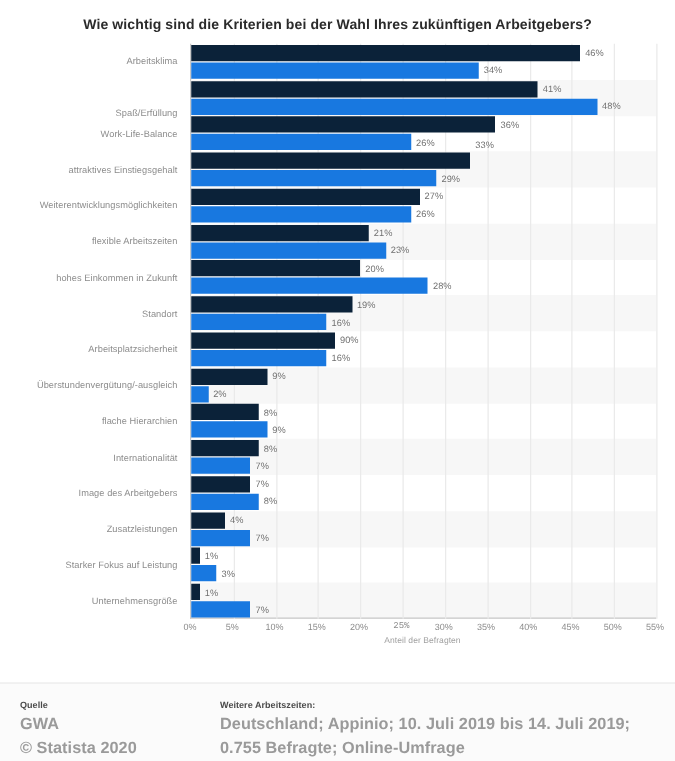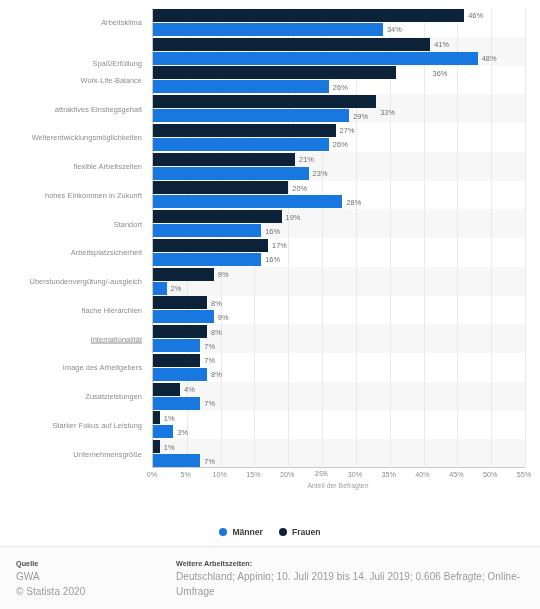--- a/index.html
+++ b/index.html
@@ -204,48 +204,50 @@
     flex: 1;
   }
   .footer-head {
     font-size: 7.2px;
     font-weight: bold;
     color: #4a4a4a;
     margin-bottom: 2px;
     letter-spacing: 0.05px;
   }
   .footer-line {
-    font-size: 10px;
+    font-size: 13px;
     color: #9a9a9a;
     line-height: 1.45;
     letter-spacing: 0.05px;
+    font-weight: bold;
   }
 </style>
 </head>
 <body>
 
 <div class="statista-card">
 
+  <div class="chart-title">Wie wichtig sind die Kriterien bei der Wahl Ihres zukünftigen Arbeitgebers?</div>
 
   <div class="chart-body">
     <div class="plot-wrap">
 
       <div class="cat-labels" id="cat-labels">
           <div class="cat-label" style="top: 14.375px;">Arbeitsklima</div>
           <div class="cat-label" style="top: 43.125px; margin-top: 12px;">Spaß/Erfüllung</div>
           <div class="cat-label" style="top: 71.875px;">Work-Life-Balance</div>
           <div class="cat-label" style="top: 100.625px;">attraktives Einstiegsgehalt</div>
           <div class="cat-label" style="top: 129.375px;">Weiterentwicklungsmöglichkeiten</div>
           <div class="cat-label" style="top: 158.125px;">flexible Arbeitszeiten</div>
           <div class="cat-label" style="top: 186.875px;">hohes Einkommen in Zukunft</div>
           <div class="cat-label" style="top: 215.625px;">Standort</div>
           <div class="cat-label" style="top: 244.375px;">Arbeitsplatzsicherheit</div>
           <div class="cat-label" style="top: 273.125px;">Überstundenvergütung/-ausgleich</div>
           <div class="cat-label" style="top: 301.875px;">flache Hierarchien</div>
-          <div class="cat-label" style="top: 330.625px; text-decoration: underline;">Internationalität</div>
+          <div class="cat-label" style="top: 330.625px;">Internationalität</div>
           <div class="cat-label" style="top: 359.375px;">Image des Arbeitgebers</div>
           <div class="cat-label" style="top: 388.125px;">Zusatzleistungen</div>
           <div class="cat-label" style="top: 416.875px;">Starker Fokus auf Leistung</div>
           <div class="cat-label" style="top: 445.625px;">Unternehmensgröße</div>
         </div>
 
       <div class="plot-area" id="plot-area">
           <div class="band" style="top: 431.25px; height: 28.75px;"></div>
           <div class="band" style="top: 373.75px; height: 28.75px;"></div>
           <div class="band" style="top: 316.25px; height: 28.75px;"></div>
@@ -268,45 +270,45 @@
           <div class="gridline" style="left: 372px;"></div>
           <div class="bar frauen" title="Arbeitsklima – Frauen: 46%" style="left: 0px; top: 0.875px; width: 311.127px; background: rgb(11, 34, 57);"></div>
           <div class="bar-value" style="left: 315.127px; top: 7.375px; text-align: center;">46%</div>
           <div class="bar maenner" title="Arbeitsklima – Männer: 34%" style="left: 0px; top: 14.875px; width: 229.964px; background: rgb(24, 120, 224);"></div>
           <div class="bar-value" style="left: 233.964px; top: 21.375px;">34%</div>
           <div class="bar frauen" title="Spaß/Erfüllung – Frauen: 41%" style="left: 0px; top: 29.625px; width: 277.309px; background: rgb(11, 34, 57);"></div>
           <div class="bar-value" style="left: 281.309px; top: 36.125px;">41%</div>
           <div class="bar maenner" title="Spaß/Erfüllung – Männer: 48%" style="left: 0px; top: 43.625px; width: 324.655px; background: rgb(24, 120, 224);"></div>
           <div class="bar-value" style="left: 328.655px; top: 50.125px;">48%</div>
           <div class="bar frauen" title="Work-Life-Balance – Frauen: 36%" style="left: 0px; top: 58.375px; width: 243.491px; background: rgb(11, 34, 57);"></div>
-          <div class="bar-value" style="left: 247.491px; top: 64.875px; margin-left: 32px;">36%</div>
+          <div class="bar-value" style="left: 247.491px; top: 64.875px;">36%</div>
           <div class="bar maenner" title="Work-Life-Balance – Männer: 26%" style="left: 0px; top: 72.375px; width: 175.855px; background: rgb(24, 120, 224);"></div>
           <div class="bar-value" style="left: 179.855px; top: 78.875px;">26%</div>
           <div class="bar frauen" title="attraktives Einstiegsgehalt – Frauen: 33%" style="left: 0px; top: 87.125px; width: 223.2px; background: rgb(11, 34, 57);"></div>
-          <div class="bar-value" style="left: 227.2px; top: 104px;">33%</div>
+          <div class="bar-value" style="left: 227.2px; top: 81px;">33%</div>
           <div class="bar maenner" title="attraktives Einstiegsgehalt – Männer: 29%" style="left: 0px; top: 101.125px; width: 196.145px; background: rgb(24, 120, 224);"></div>
           <div class="bar-value" style="left: 200.145px; top: 107.625px;">29%</div>
           <div class="bar frauen" title="Weiterentwicklungsmöglichkeiten – Frauen: 27%" style="left: 0px; top: 115.875px; width: 182.618px; background: rgb(11, 34, 57);"></div>
           <div class="bar-value" style="left: 186.618px; top: 122.375px;">27%</div>
           <div class="bar maenner" title="Weiterentwicklungsmöglichkeiten – Männer: 26%" style="left: 0px; top: 129.875px; width: 175.855px; background: rgb(24, 120, 224);"></div>
           <div class="bar-value" style="left: 179.855px; top: 136.375px;">26%</div>
           <div class="bar frauen" title="flexible Arbeitszeiten – Frauen: 21%" style="left: 0px; top: 144.625px; width: 142.036px; background: rgb(11, 34, 57);"></div>
           <div class="bar-value" style="left: 146.036px; top: 151.125px;">21%</div>
           <div class="bar maenner" title="flexible Arbeitszeiten – Männer: 23%" style="left: 0px; top: 158.625px; width: 155.564px; background: rgb(24, 120, 224);"></div>
           <div class="bar-value" style="left: 159.564px; top: 165.125px;">23%</div>
           <div class="bar frauen" title="hohes Einkommen in Zukunft – Frauen: 20%" style="left: 0px; top: 173.375px; width: 135.273px; background: rgb(11, 34, 57);"></div>
           <div class="bar-value" style="left: 139.273px; top: 179.875px;">20%</div>
           <div class="bar maenner" title="hohes Einkommen in Zukunft – Männer: 28%" style="left: 0px; top: 187.375px; width: 189.382px; background: rgb(24, 120, 224);"></div>
           <div class="bar-value" style="left: 193.382px; top: 193.875px;">28%</div>
           <div class="bar frauen" title="Standort – Frauen: 19%" style="left: 0px; top: 202.125px; width: 128.509px; background: rgb(11, 34, 57);"></div>
           <div class="bar-value" style="left: 132.509px; top: 208.625px;">19%</div>
           <div class="bar maenner" title="Standort – Männer: 16%" style="left: 0px; top: 216.125px; width: 108.218px; background: rgb(24, 120, 224);"></div>
           <div class="bar-value" style="left: 112.218px; top: 222.625px;">16%</div>
           <div class="bar frauen" title="Arbeitsplatzsicherheit – Frauen: 17%" style="left: 0px; top: 230.875px; width: 114.982px; background: rgb(11, 34, 57);"></div>
-          <div class="bar-value" style="left: 118.982px; top: 237.375px;">17%</div>
+          <div class="bar-value" style="left: 118.982px; top: 237.375px;">90%</div>
           <div class="bar maenner" title="Arbeitsplatzsicherheit – Männer: 16%" style="left: 0px; top: 244.875px; width: 108.218px; background: rgb(24, 120, 224);"></div>
           <div class="bar-value" style="left: 112.218px; top: 251.375px;">16%</div>
           <div class="bar frauen" title="Überstundenvergütung/-ausgleich – Frauen: 9%" style="left: 0px; top: 259.625px; width: 60.8727px; background: rgb(11, 34, 57);"></div>
           <div class="bar-value" style="left: 64.8727px; top: 266.125px;">9%</div>
           <div class="bar maenner" title="Überstundenvergütung/-ausgleich – Männer: 2%" style="left: 0px; top: 273.625px; width: 13.5273px; background: rgb(24, 120, 224);"></div>
           <div class="bar-value" style="left: 17.5273px; top: 280.125px;">2%</div>
           <div class="bar frauen" title="flache Hierarchien – Frauen: 8%" style="left: 0px; top: 288.375px; width: 54.1091px; background: rgb(11, 34, 57);"></div>
           <div class="bar-value" style="left: 58.1091px; top: 294.875px;">8%</div>
           <div class="bar maenner" title="flache Hierarchien – Männer: 9%" style="left: 0px; top: 302.375px; width: 60.8727px; background: rgb(24, 120, 224);"></div>
           <div class="bar-value" style="left: 64.8727px; top: 308.875px;">9%</div>
@@ -365,17 +367,17 @@
   <div class="footer-sep"></div>
 
   <div class="footer">
     <div class="footer-col-left">
       <div class="footer-head">Quelle</div>
       <div class="footer-line">GWA</div>
       <div class="footer-line">© Statista 2020</div>
     </div>
     <div class="footer-col-right">
       <div class="footer-head">Weitere Arbeitszeiten:</div>
-      <div class="footer-line">Deutschland; Appinio; 10. Juli 2019 bis 14. Juli 2019; 0.606 Befragte; Online-Umfrage</div>
+      <div class="footer-line">Deutschland; Appinio; 10. Juli 2019 bis 14. Juli 2019; 0.755 Befragte; Online-Umfrage</div>
     </div>
   </div>
 
 </div>
 
 </body></html>

